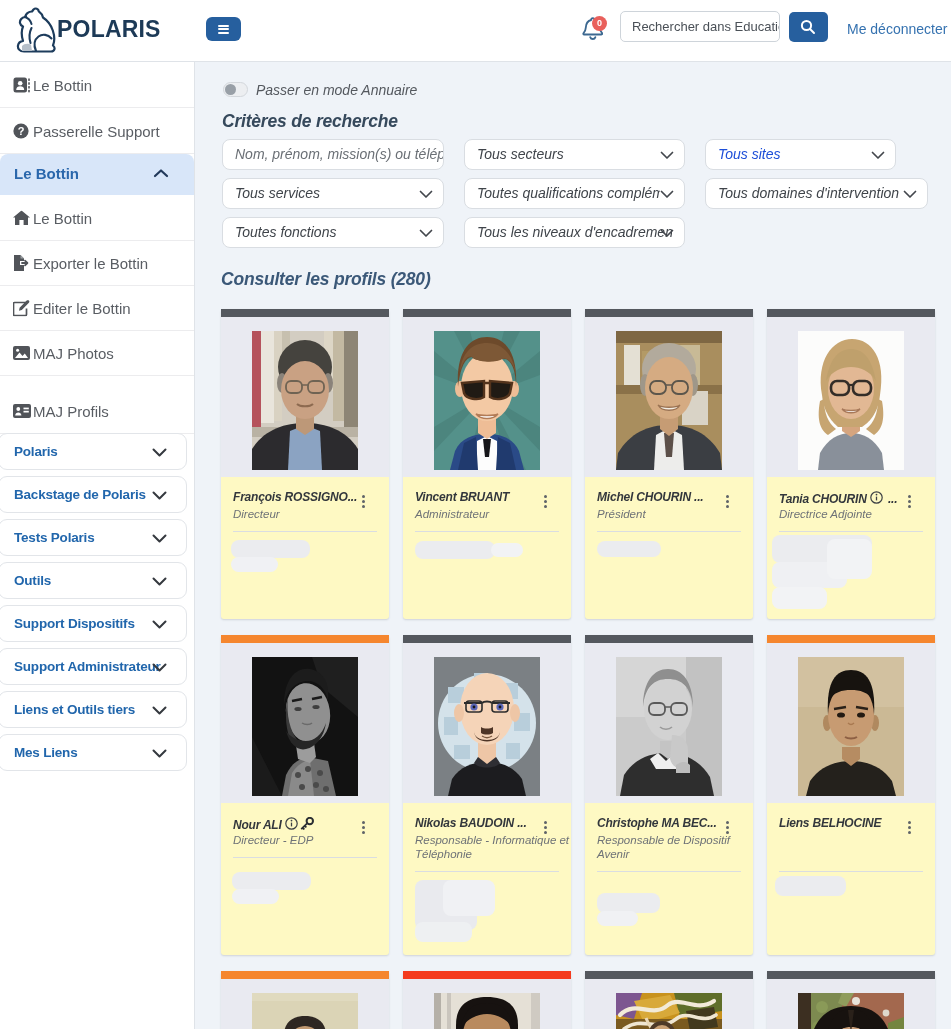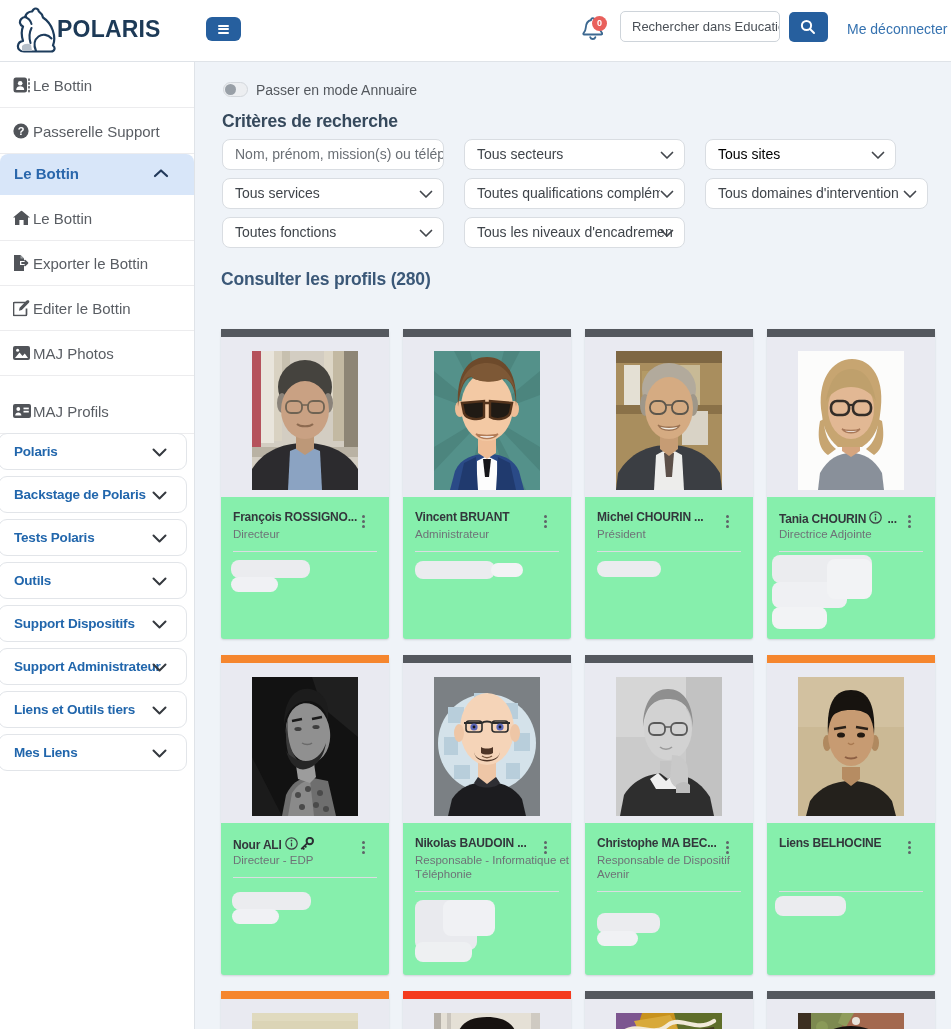--- a/index.html
+++ b/index.html
@@ -26,31 +26,31 @@
   .sitem { position:absolute; left:0; width:194px; border-bottom:1px solid #ececee; color:#595d63; font-size:15px; }
   .sitem .lbl { position:absolute; left:33px; top:50%; transform:translateY(-50%); white-space:nowrap; }
   .sitem svg { position:absolute; left:13px; top:50%; transform:translateY(-50%); }
   #active-item { position:absolute; left:0; top:92px; width:194px; height:41px; background:#d8e6f9; border-radius:8px 8px 0 0; }
   #active-item .lbl { position:absolute; left:14px; top:11px; font-size:15px; font-weight:700; color:#2a67ac; }
   .grp { position:absolute; left:-2px; width:189px; height:37px; background:#fff; border:1px solid #e2e5e9; border-radius:9px; }
   .grp .lbl { position:absolute; left:15px; top:10px; font-size:13.5px; font-weight:700; color:#2166ac; letter-spacing:-0.2px; white-space:nowrap; }
   .chev { position:absolute; }
 
   
-  #main { position:absolute; left:196px; top:62px; width:755px; height:967px; background:#eff3f8; }
+  #main { position:absolute; left:196px; top:62px; width:755px; height:967px; background:#eff3f8;font-style:italic; }
   #toggle { position:absolute; left:27px; top:20px; width:25px; height:15px; background:#eceef1; border:1px solid #d3d7dc; border-radius:8px; }
   #toggle .knob { position:absolute; left:1px; top:1px; width:11px; height:11px; background:#989fa7; border-radius:50%; }
   #toggle-lbl { position:absolute; left:60px; top:20px; font-size:14px; color:#54585e; }
   h2.sect { position:absolute; font-size:17.5px; font-weight:700; color:#334a60; letter-spacing:-0.2px; }
   .field { position:absolute; height:31px; background:#fff; border:1px solid #d9dde2; border-radius:8px; font-size:14px; color:#3f444a; line-height:29px; padding-left:12px; white-space:nowrap; overflow:hidden; }
   .field .cv { position:absolute; right:10px; top:11px; }
   .field .t { display:block; overflow:hidden; margin-right:24px; }
 
   
-  .card { position:absolute; width:168px; background:#86efac; border-radius:3px; box-shadow:0 1px 2px rgba(60,64,70,.18);margin-top:20px; }
+  .card { position:absolute; width:168px; background:#fef9c3; border-radius:3px; box-shadow:0 1px 2px rgba(60,64,70,.18); }
   .cbar { position:absolute; left:0; top:0; width:168px; height:8px; background:#54585e; }
   .cphoto { position:absolute; left:0; top:8px; width:168px; height:160px; background:#e9eaf1; }
   .cphoto svg { position:absolute; left:31px; top:14px; }
   .cname { position:absolute; left:12px; top:181px; width:128px; font-size:12px; letter-spacing:-0.2px; font-weight:700; color:#33373c; white-space:nowrap; }
   .csub { position:absolute; left:12px; top:199px; width:150px; font-size:11.5px; color:#6e7277; line-height:13.5px; white-space:nowrap; }
   .kebab { position:absolute; right:24px; top:191px; width:3px; }
   .kebab b, .kebab b:before, .kebab b:after { content:""; display:block; position:absolute; width:3px; height:3px; border-radius:50%; background:#5f6368; }
   .kebab b:before { top:-5px; } .kebab b:after { top:5px; }
   .cdiv { position:absolute; left:12px; height:1px; background:#dadde1; width:144px; }
   .blob { position:absolute; background:#ebecef; border-radius:8px; }
@@ -64,21 +64,21 @@
     </div>
 <div id="toggle-lbl">Passer en mode Annuaire</div>
 <h2 class="sect" style="left:26px;top:49px;color:#36495c">Critères de recherche</h2>
 <div class="field" style="left:26px;top:77px;width:222px;color:#6a6f75">Nom, prénom, mission(s) ou téléph</div>
 <div class="field" style="left:268px;top:77px;width:221px;color:#3f444a">
       <span class="t">Tous secteurs</span>
       <svg class="cv" width="14" height="9" viewBox="0 0 14 9">
         <path d="M1.5 1.5 L7 7 L12.5 1.5" fill="none" stroke="#43474d" stroke-width="1.7" stroke-linecap="round" stroke-linejoin="round"></path>
       </svg>
     </div>
-<div class="field" style="left:509px;top:77px;width:191px;color:#000000">
+<div class="field" style="left:509px;top:77px;width:191px;color:#1d4ed8">
       <span class="t">Tous sites</span>
       <svg class="cv" width="14" height="9" viewBox="0 0 14 9">
         <path d="M1.5 1.5 L7 7 L12.5 1.5" fill="none" stroke="#43474d" stroke-width="1.7" stroke-linecap="round" stroke-linejoin="round"></path>
       </svg>
     </div>
 <div class="field" style="left:26px;top:116px;width:222px;color:#3f444a">
       <span class="t">Tous services</span>
       <svg class="cv" width="14" height="9" viewBox="0 0 14 9">
         <path d="M1.5 1.5 L7 7 L12.5 1.5" fill="none" stroke="#43474d" stroke-width="1.7" stroke-linecap="round" stroke-linejoin="round"></path>
       </svg>

